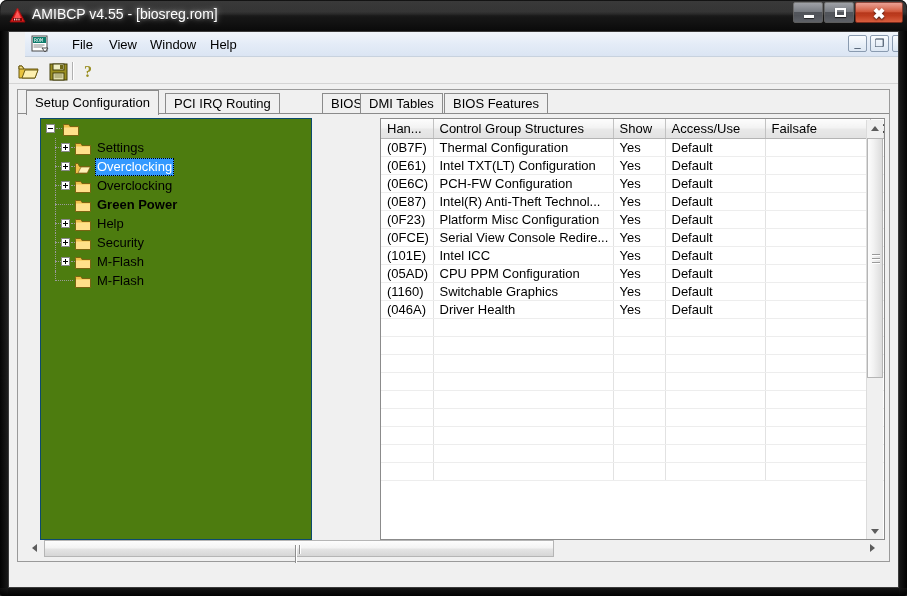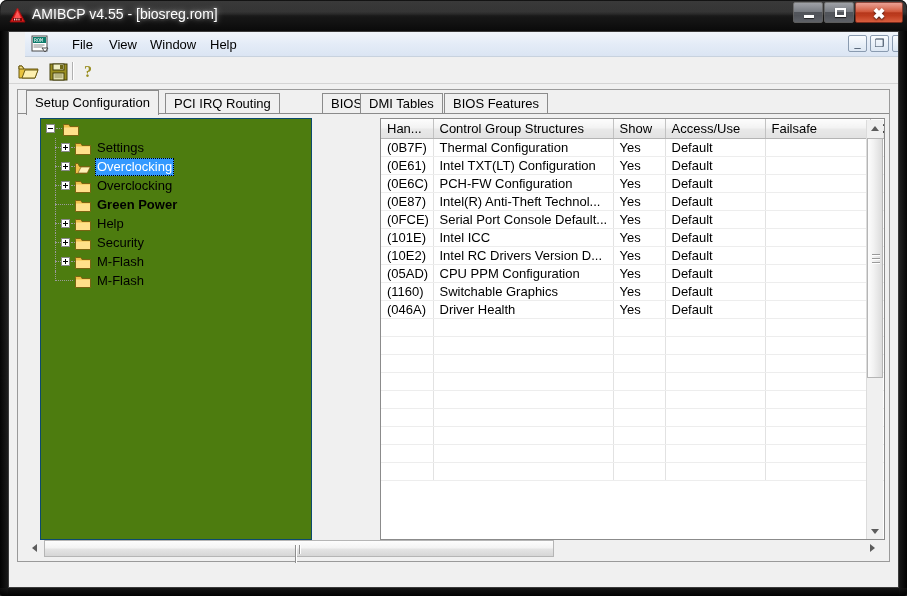--- a/index.html
+++ b/index.html
@@ -685,38 +685,38 @@
                 </tr>
                 <tr>
                   <td style="width: 52px;">(0E87)</td>
                   <td style="width: 180px;">Intel(R) Anti-Theft Technol...</td>
                   <td style="width: 52px;">Yes</td>
                   <td style="width: 100px;">Default</td>
                   <td style="width: 105px;"></td>
                   <td style="width: 33px;"></td>
                 </tr>
                 <tr>
+                  <td style="width: 52px;">(0F23)</td>
+                  <td style="width: 180px;">Platform Misc Configuration</td>
+                  <td style="width: 52px;">Yes</td>
+                  <td style="width: 100px;">Default</td>
+                  <td style="width: 105px;"></td>
+                  <td style="width: 33px;"></td>
+                </tr>
+                <tr>
                   <td style="width: 52px;">(0FCE)</td>
-                  <td style="width: 180px;">Serial Port Console Default...</td>
+                  <td style="width: 180px;">Serial View Console Redire...</td>
                   <td style="width: 52px;">Yes</td>
                   <td style="width: 100px;">Default</td>
                   <td style="width: 105px;"></td>
                   <td style="width: 33px;"></td>
                 </tr>
                 <tr>
                   <td style="width: 52px;">(101E)</td>
                   <td style="width: 180px;">Intel ICC</td>
-                  <td style="width: 52px;">Yes</td>
-                  <td style="width: 100px;">Default</td>
-                  <td style="width: 105px;"></td>
-                  <td style="width: 33px;"></td>
-                </tr>
-                <tr>
-                  <td style="width: 52px;">(10E2)</td>
-                  <td style="width: 180px;">Intel RC Drivers Version D...</td>
                   <td style="width: 52px;">Yes</td>
                   <td style="width: 100px;">Default</td>
                   <td style="width: 105px;"></td>
                   <td style="width: 33px;"></td>
                 </tr>
                 <tr>
                   <td style="width: 52px;">(05AD)</td>
                   <td style="width: 180px;">CPU PPM Configuration</td>
                   <td style="width: 52px;">Yes</td>
                   <td style="width: 100px;">Default</td>

